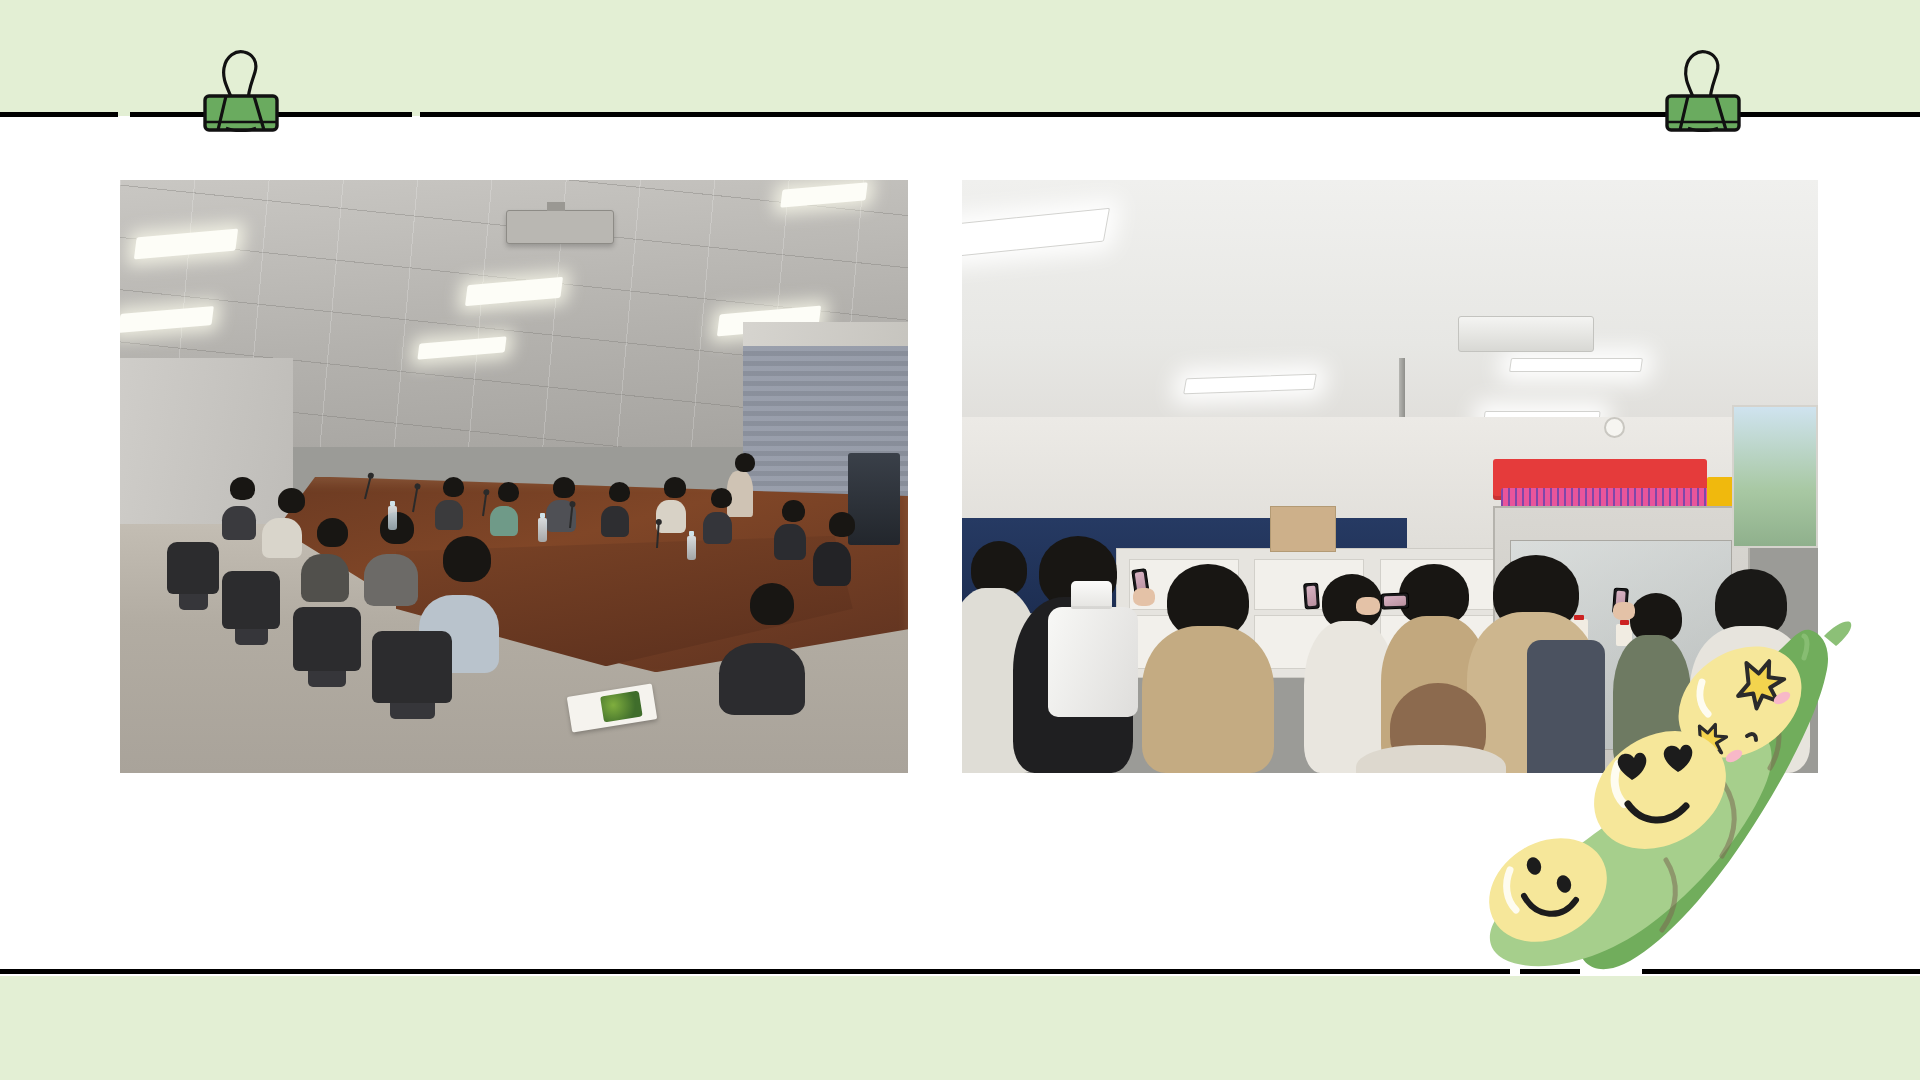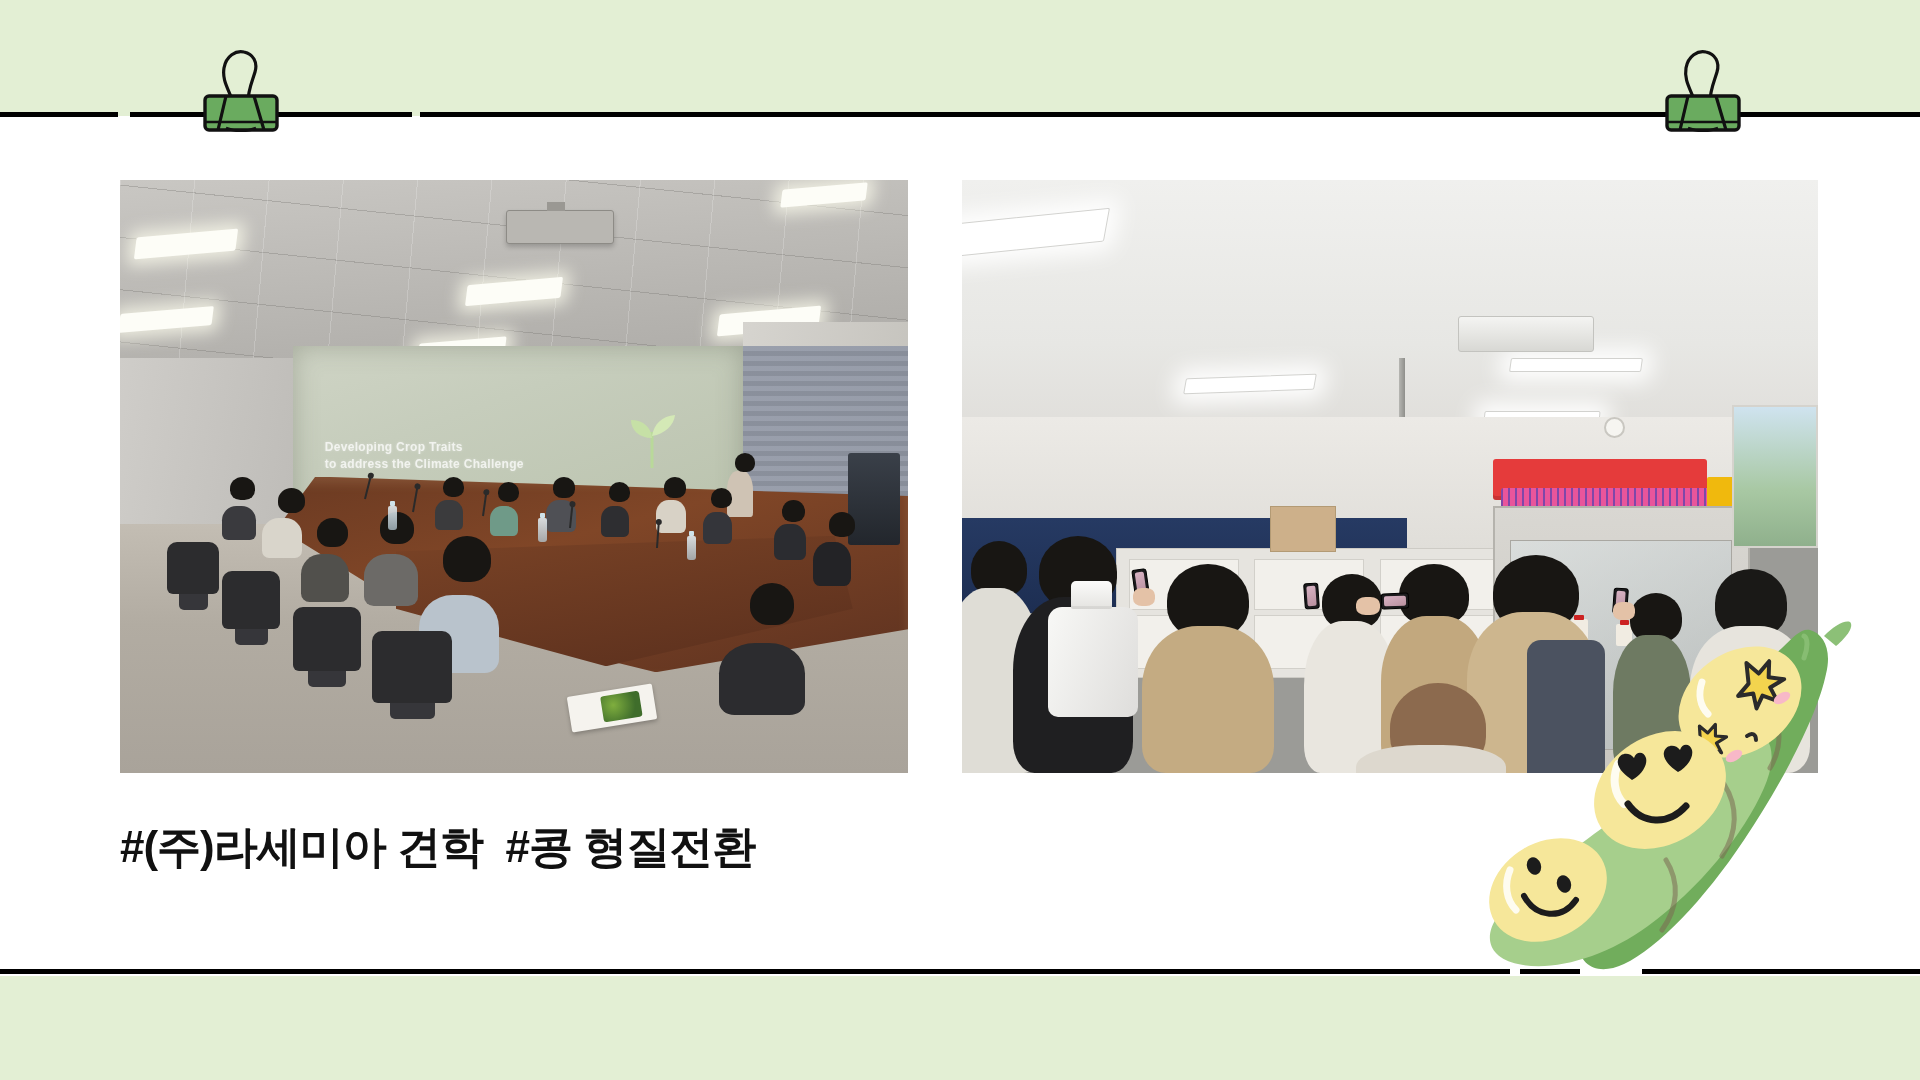--- a/index.html
+++ b/index.html
@@ -361,31 +361,20 @@
       <div class="lamp" style="left:44%; top:17%; width:94px;  height:21px;"></div>
       <div class="lamp" style="left:38%; top:27%; width:86px;  height:16px;"></div>
       <div class="lamp" style="left:76%; top:22%; width:100px; height:22px;"></div>
       <div class="lamp" style="left:84%; top:1%;  width:84px;  height:18px;"></div>
       <div class="lp-projector"></div>
 
       <div class="lp-wall-left"></div>
       <div class="lp-wall-right"></div>
       <div class="lp-blinds"></div>
 
-      <div class="lp-screen">
-        <div class="lp-sprout">
-          <svg viewBox="0 0 74 74" xmlns="http://www.w3.org/2000/svg" aria-hidden="true">
-            <path d="M37 70 L37 34" stroke="#b9d99a" stroke-width="3" fill="none"></path>
-            <path d="M37 40 C24 40 16 32 16 22 C28 22 36 29 37 40 Z" fill="#c6e0a6"></path>
-            <path d="M37 38 C50 36 59 27 60 17 C47 18 39 26 37 38 Z" fill="#d4e9b6"></path>
-          </svg>
-        </div>
-        <div class="lp-screen-txt"><span>Developing Crop Traits</span>
-<span>to address the Climate Challenge</span></div>
-      </div>
 
       <div class="lp-screen-lower"></div>
       <div class="lp-logo">
         <span class="lp-logo-mark">
           <svg width="15" height="15" viewBox="0 0 15 15" xmlns="http://www.w3.org/2000/svg" aria-hidden="true">
             <path d="M7.5 14 L7.5 6" stroke="#7fb040" stroke-width="1.2" fill="none"></path>
             <path d="M7.5 8 C4 8 2 6 2 3.2 C5.2 3.2 7.2 5.2 7.5 8 Z" fill="#8dc14a"></path>
             <path d="M7.5 7.4 C11 7 13 5 13.2 2.4 C10 2.6 7.9 4.6 7.5 7.4 Z" fill="#a9d06c"></path>
           </svg>
         </span>
@@ -522,21 +511,20 @@
         <div class="phone" style="left:49%; top:24%; width:28px; height:16px; transform:rotate(-2deg);"></div>
         <div class="phone" style="left:76%; top:22%; transform:rotate(4deg);"></div>
         <div class="hand" style="left:20%; top:22%; width:22px; height:18px;"></div>
         <div class="hand" style="left:46%; top:26%; width:24px; height:18px;"></div>
         <div class="hand" style="left:76%; top:28%; width:22px; height:18px;"></div>
       </div>
       <div class="rp-jug"></div>
     </div>
   </div>
 
-  <div class="caption">#(주)라세미아 견학  #콩 형질전환</div>
 
   <div id="pod">
     <svg viewBox="0 0 420 380" xmlns="http://www.w3.org/2000/svg" aria-hidden="true">
 
       <path d="M358 22 C372 26 380 42 374 66 C366 104 336 166 292 232
                C252 292 206 340 172 356 C146 368 128 358 126 336
                C124 310 146 268 186 214 C232 152 290 76 330 40 C342 28 350 20 358 22 Z" fill="#71ad5c"></path>
       <path d="M352 28 C356 30 356 40 352 50" stroke="#87bd72" stroke-width="5" fill="none" stroke-linecap="round"></path>
 
       <path d="M300 120 C320 126 326 148 312 180 C292 226 246 282 196 318

